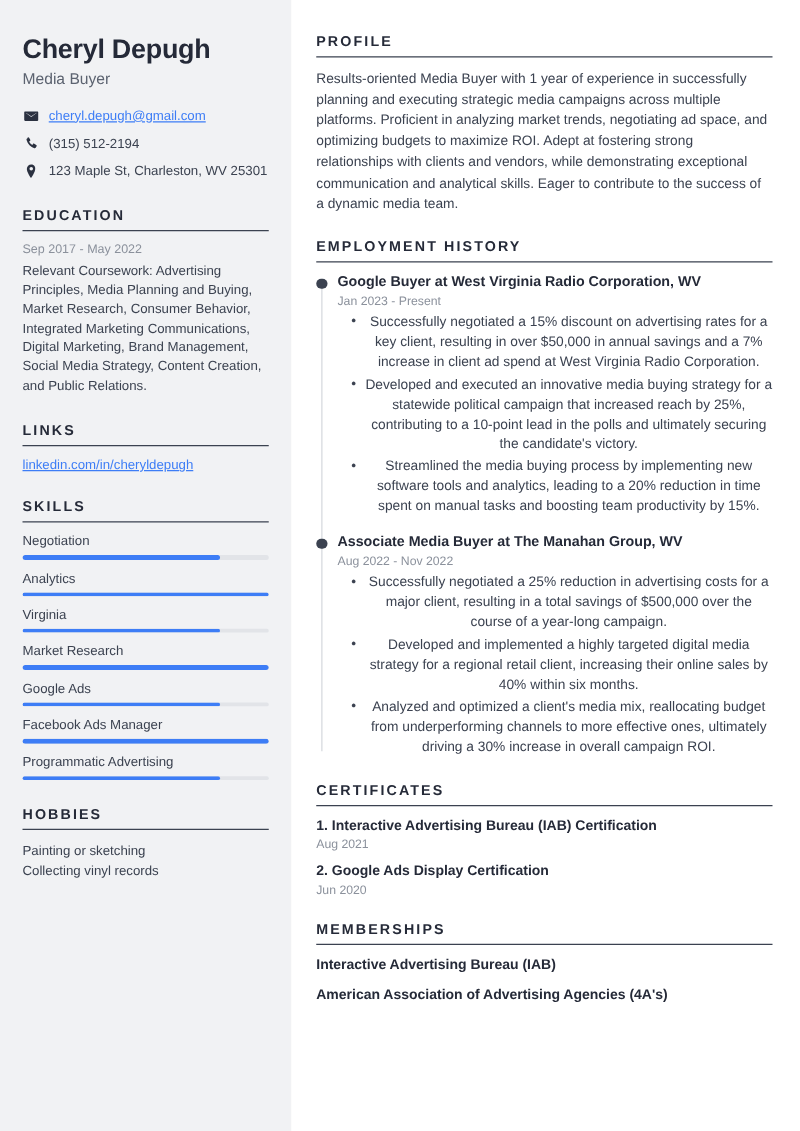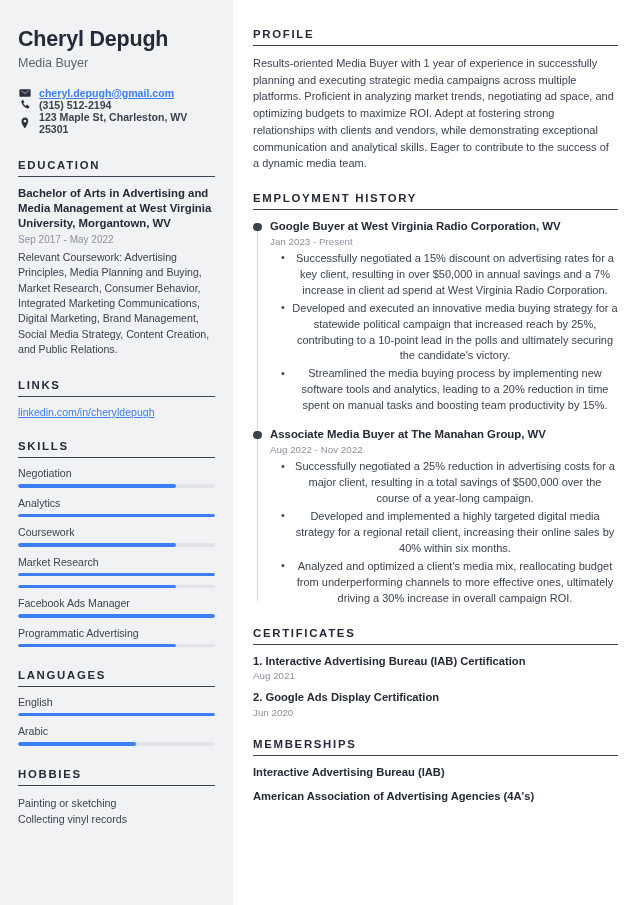--- a/index.html
+++ b/index.html
@@ -41,24 +41,23 @@
   .job-title {
     font-size: 12.5px;
     color: #5c6370;
     margin: 0 0 16px 0;
     line-height: 1.2;
   }
   .contact-row {
     display: flex;
     align-items: center;
     gap: 8px;
-    margin-bottom: 0;
-    font-size: 10.6px;
-    color: #3b4250;
-    font-weight: bold;
+    margin-bottom: 10px;
+    font-size: 10.6px;
+    color: #3b4250;
   }
   .contact-icon {
     width: 13px;
     flex: 0 0 13px;
     display: flex;
     align-items: center;
     justify-content: center;
     color: #2b3140;
   }
   .contact-icon svg { display: block; }
@@ -260,21 +259,20 @@
           <svg width="12" height="12" viewBox="0 0 16 16" fill="currentColor" aria-hidden="true">
             <path d="M8 .8C5.4.8 3.3 2.9 3.3 5.5c0 3.4 4 9 4.2 9.3.1.2.4.2.5 0 .2-.3 4.2-5.9 4.2-9.3C12.7 2.9 10.6.8 8 .8zm0 6.5a1.9 1.9 0 1 1 0-3.8 1.9 1.9 0 0 1 0 3.8z"></path>
           </svg>
         </span>
         <span>123 Maple St, Charleston, WV 25301</span>
       </div>
     </div>
 
     <section class="section">
       <h2 class="section-heading">EDUCATION</h2>
-      <p class="edu-degree">Bachelor of Arts in Advertising and Media Management at West Virginia University, Morgantown, WV</p>
       <p class="edu-date">Sep 2017 - May 2022</p>
       <p class="edu-desc">Relevant Coursework: Advertising Principles, Media Planning and Buying, Market Research, Consumer Behavior, Integrated Marketing Communications, Digital Marketing, Brand Management, Social Media Strategy, Content Creation, and Public Relations.</p>
     </section>
 
     <section class="section">
       <h2 class="section-heading">LINKS</h2>
       <a class="link-item" href="#">linkedin.com/in/cheryldepugh</a>
     </section>
 
     <section class="section">
@@ -285,65 +283,51 @@
           <div class="bar-fill" style="width: 80%;"></div>
         </div>
       </div>
       <div class="bar-item">
         <div class="bar-label">Analytics</div>
         <div class="bar-track">
           <div class="bar-fill" style="width: 100%;"></div>
         </div>
       </div>
       <div class="bar-item">
-        <div class="bar-label">Coursework</div>
+        <div class="bar-label">Virginia</div>
         <div class="bar-track">
           <div class="bar-fill" style="width: 80%;"></div>
         </div>
       </div>
       <div class="bar-item">
         <div class="bar-label">Market Research</div>
         <div class="bar-track">
           <div class="bar-fill" style="width: 100%;"></div>
         </div>
       </div>
       <div class="bar-item">
+        <div class="bar-label">Google Ads</div>
         <div class="bar-track">
           <div class="bar-fill" style="width: 80%;"></div>
         </div>
       </div>
       <div class="bar-item">
         <div class="bar-label">Facebook Ads Manager</div>
         <div class="bar-track">
           <div class="bar-fill" style="width: 100%;"></div>
         </div>
       </div>
       <div class="bar-item">
         <div class="bar-label">Programmatic Advertising</div>
         <div class="bar-track">
           <div class="bar-fill" style="width: 80%;"></div>
         </div>
       </div>
     </section>
 
-    <section class="section">
-      <h2 class="section-heading">LANGUAGES</h2>
-      <div class="bar-item">
-        <div class="bar-label">English</div>
-        <div class="bar-track">
-          <div class="bar-fill" style="width: 100%;"></div>
-        </div>
-      </div>
-      <div class="bar-item">
-        <div class="bar-label">Arabic</div>
-        <div class="bar-track">
-          <div class="bar-fill" style="width: 60%;"></div>
-        </div>
-      </div>
-    </section>
 
     <section class="section">
       <h2 class="section-heading">HOBBIES</h2>
       <div class="hobby-item">Painting or sketching</div>
       <div class="hobby-item">Collecting vinyl records</div>
     </section>
 
   </aside>
 
   <main class="main">

